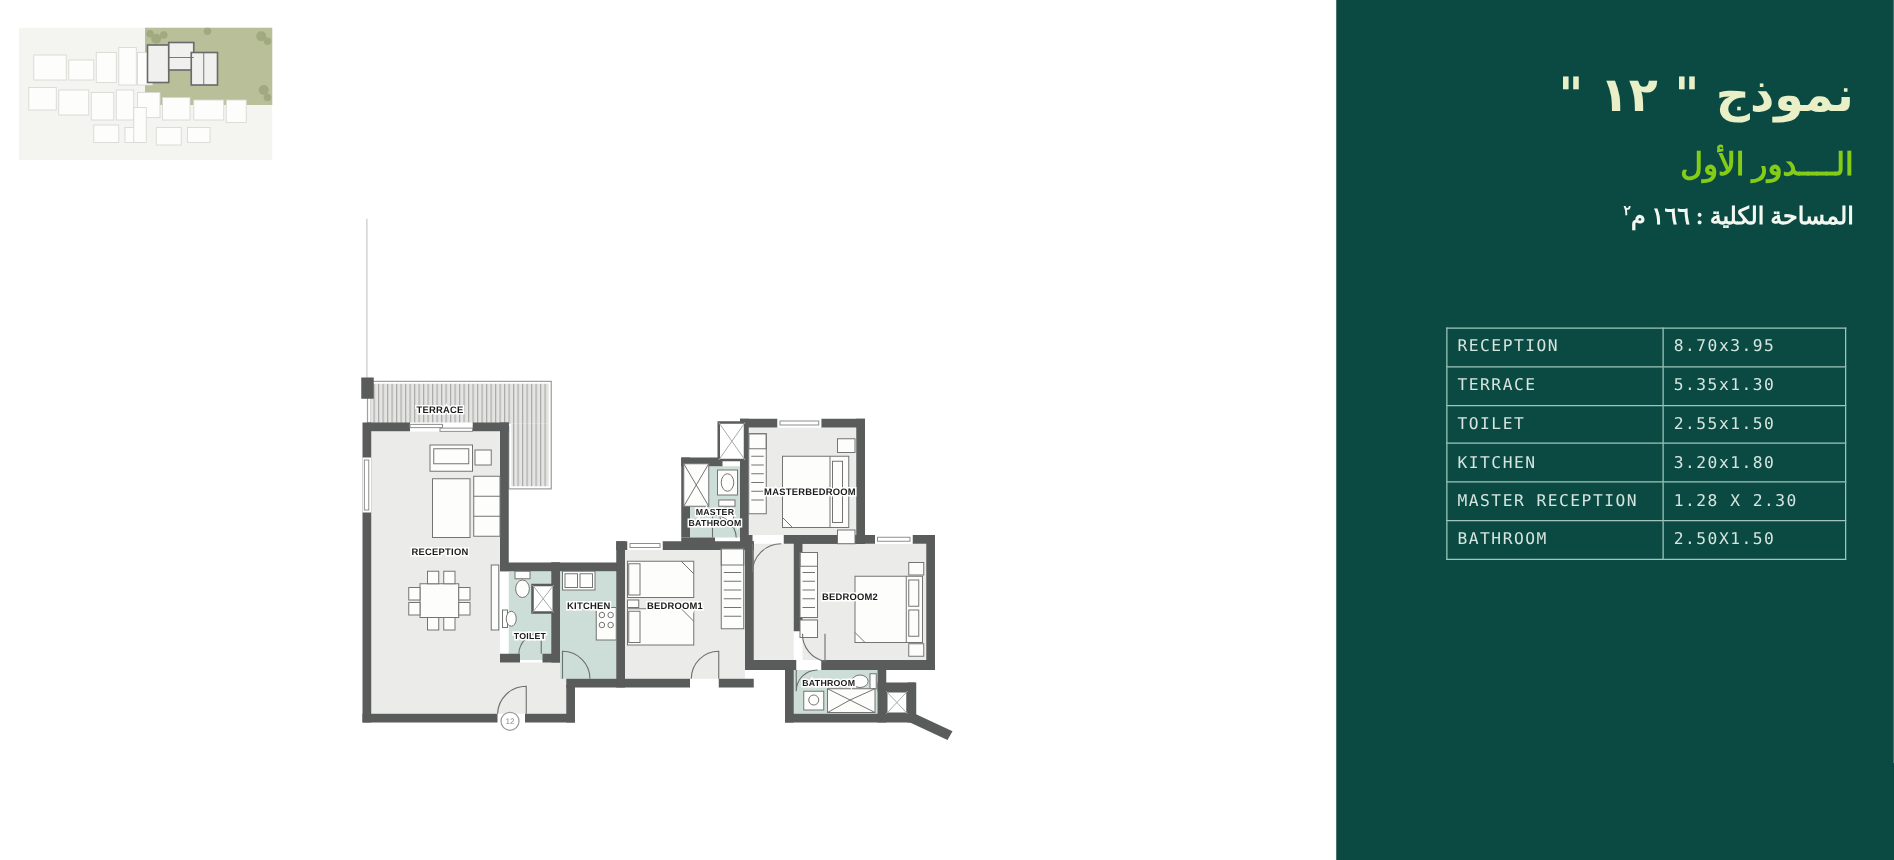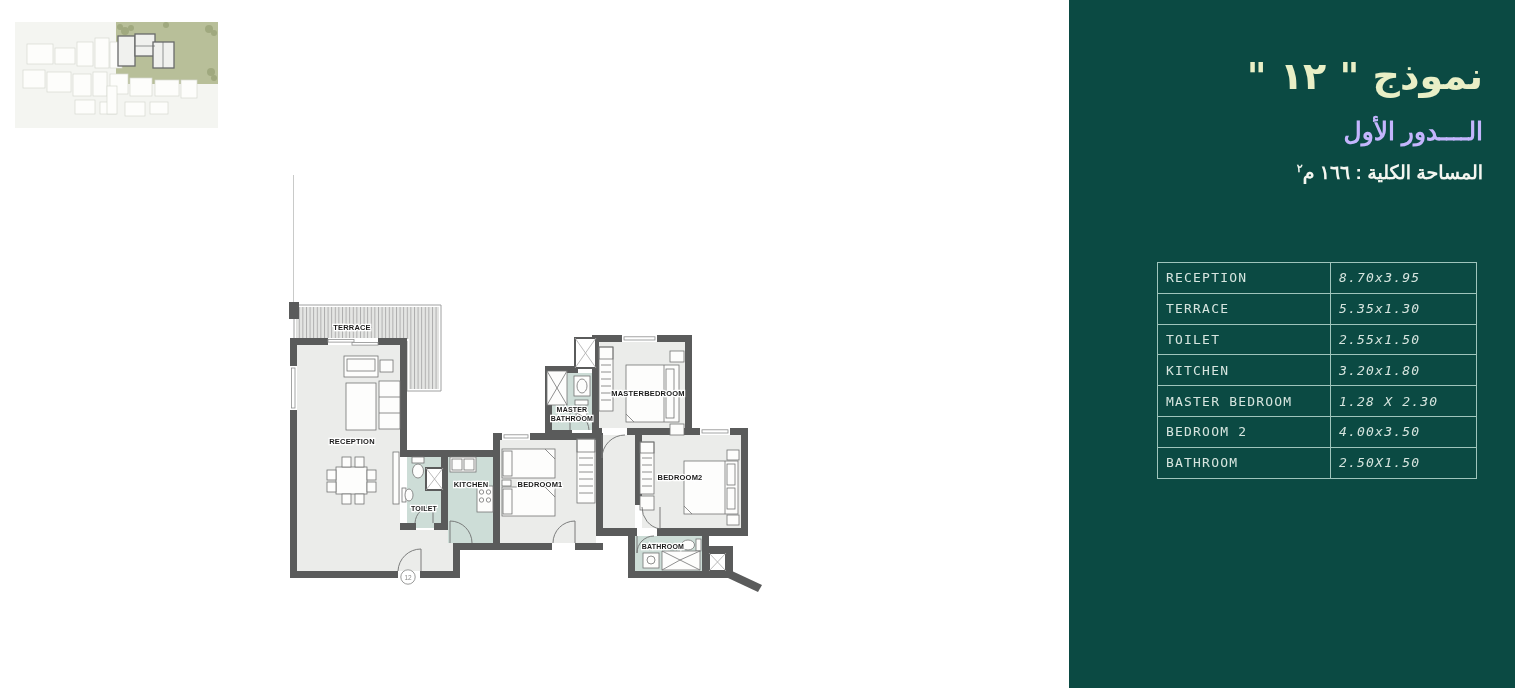--- a/index.html
+++ b/index.html
@@ -13,41 +13,41 @@
     position:absolute;left:1069px;top:0;width:446px;height:688px;
     background:#0b4a43;
   }
   .panel .title{
     position:absolute;top:54px;right:32px;direction:rtl;
     font-family:"DejaVu Sans",sans-serif;font-weight:bold;font-size:38px;
     color:#e9efc6;letter-spacing:0.5px;white-space:nowrap;
   }
   .panel .subtitle{
     position:absolute;top:117px;right:32px;direction:rtl;
-    font-family:Liberation Sans, sans-serif;font-weight:bold;font-size:25px;
-    color:#c4b5fd;white-space:nowrap;
+    font-family:Liberation Serif, serif;font-weight:bold;font-size:25px;
+    color:#84cc16;white-space:nowrap;
   }
   .panel .area{
     position:absolute;top:161px;right:32px;direction:rtl;
-    font-family:Liberation Sans, sans-serif;font-weight:bold;font-size:19px;
+    font-family:Liberation Serif, serif;font-weight:bold;font-size:19px;
     color:#f4f6f0;white-space:nowrap;
   }
   .panel .area sup{font-size:11px;}
   table.dims{
     position:absolute;left:88px;top:262px;width:303px;
     border-collapse:collapse;table-layout:fixed;
     font-family:"DejaVu Sans Mono",monospace;font-size:13px;
     color:#d6e5df;letter-spacing:1.2px;
   }
   table.dims td{
     border:1px solid #9fc5bc;height:29.8px;padding:0 0 0 8px;
     vertical-align:middle;white-space:nowrap;overflow:hidden;
   }
   table.dims td.c1{width:164px;}
-  table.dims td.c2{width:137px;font-style:italic;}
+  table.dims td.c2{width:137px;}
   .lbl{font-family:"Liberation Sans",sans-serif;font-weight:bold;fill:#1b1b1b;
        paint-order:stroke;stroke:#ffffff;stroke-width:2.4px;letter-spacing:0.2px;}
 </style>
 </head>
 <body>
 
 <svg class="thumb" viewBox="0 0 203 106">
   <rect x="0" y="0" width="203" height="106" fill="#f4f5f1"></rect>
   <rect x="101" y="0" width="102" height="62" fill="#b8bf99"></rect>
   <g fill="#a0a97f">
@@ -328,26 +328,22 @@
       </tr>
       <tr>
         <td class="c1">TOILET</td>
         <td class="c2">2.55x1.50</td>
       </tr>
       <tr>
         <td class="c1">KITCHEN</td>
         <td class="c2">3.20x1.80</td>
       </tr>
       <tr>
-        <td class="c1">MASTER BEDROOM</td>
+        <td class="c1">MASTER RECEPTION</td>
         <td class="c2">1.28 X 2.30</td>
-      </tr>
-      <tr>
-        <td class="c1">BEDROOM 2</td>
-        <td class="c2">4.00x3.50</td>
       </tr>
       <tr>
         <td class="c1">BATHROOM</td>
         <td class="c2">2.50X1.50</td>
       </tr>
     </tbody>
   </table>
 </div>
 
 </body></html>

